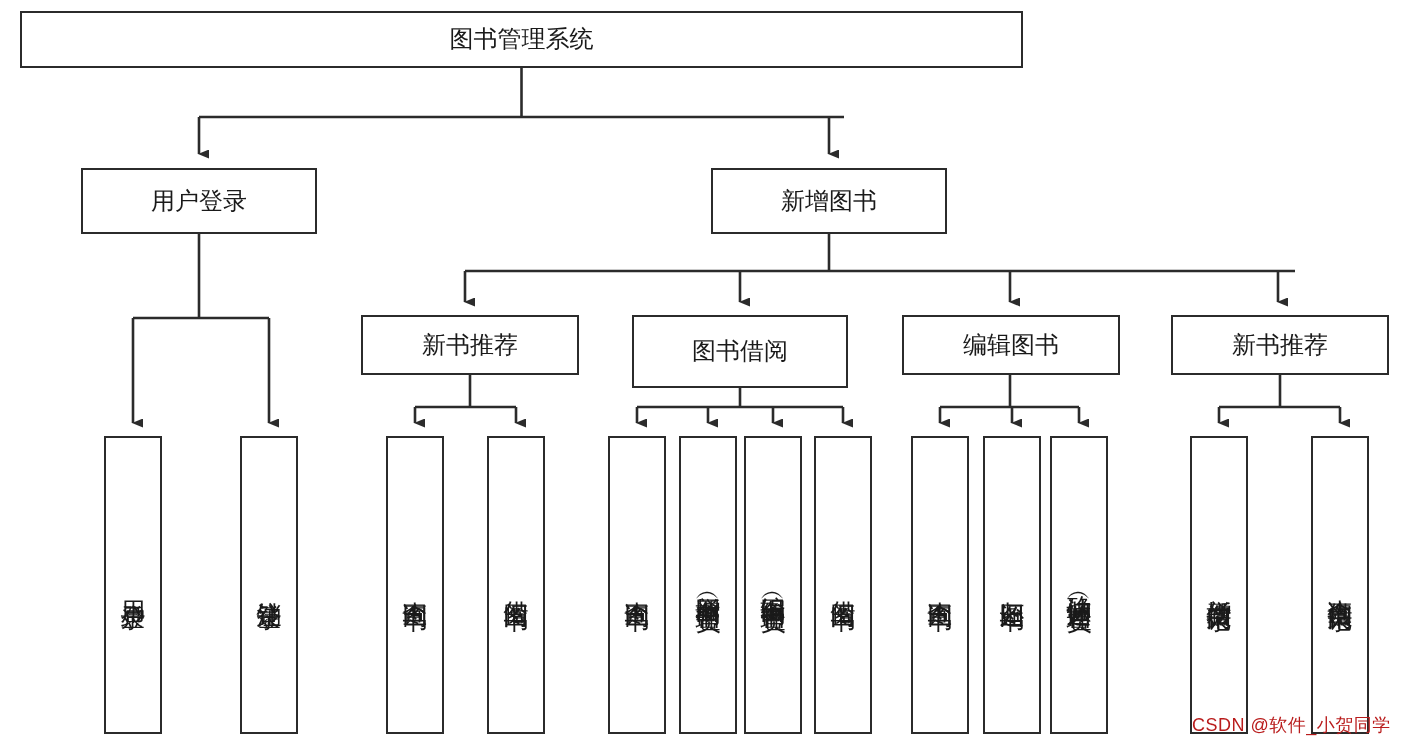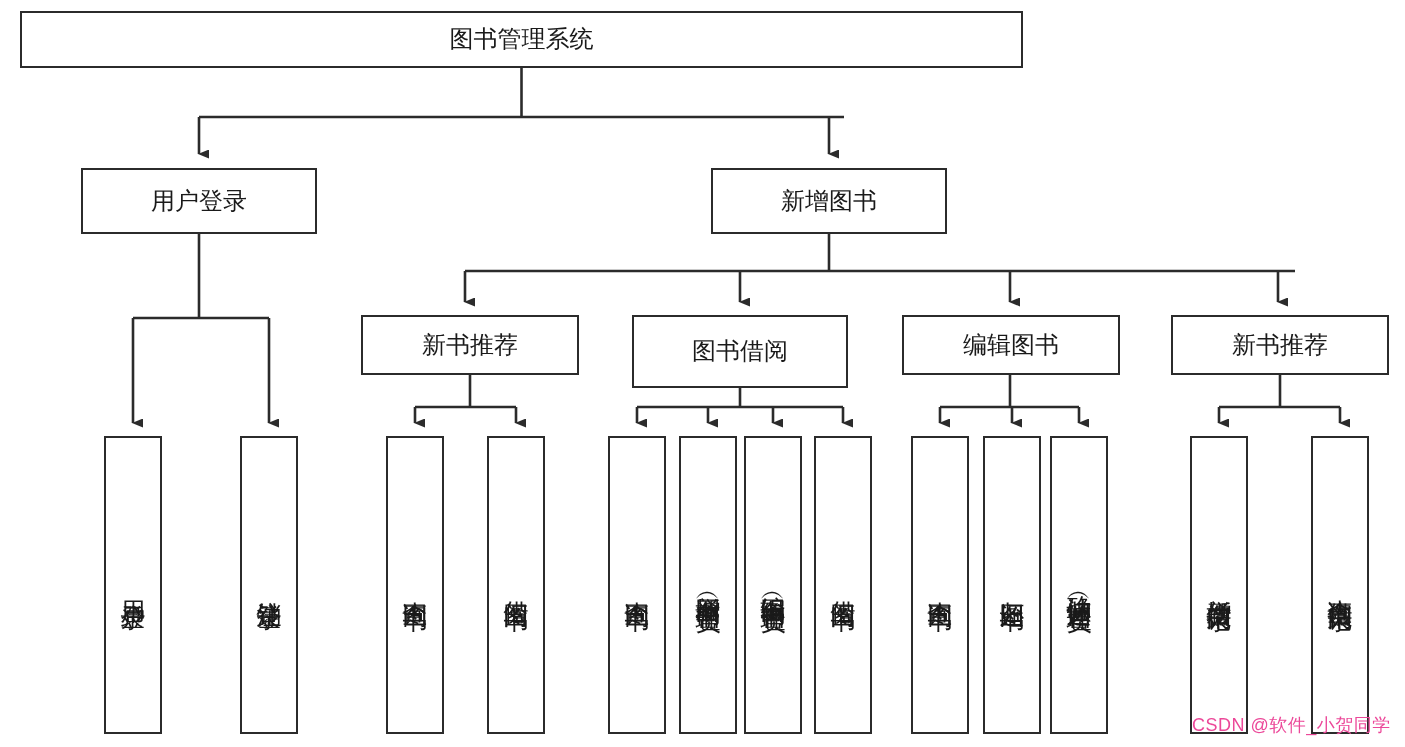--- a/index.html
+++ b/index.html
@@ -47,21 +47,21 @@
   .vert-label {
     writing-mode: vertical-rl;
     text-orientation: upright;
     font-size: 25px;
     letter-spacing: 2px;
     line-height: 1;
   }
   .watermark {
     position: absolute;
     font-size: 18px;
-    color: #ec4899;
+    color: #b91c1c;
     white-space: nowrap;
     letter-spacing: 0.5px;
   }
 </style>
 </head>
 <body>
 
 <div id="diagram-root">
 
   <svg id="diagram-svg" width="1405" height="747" viewBox="0 0 1405 747">

